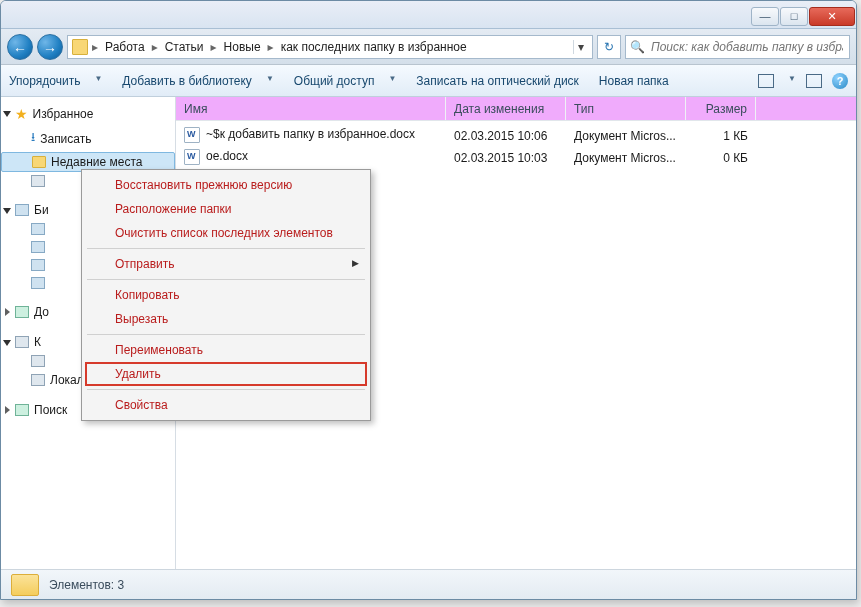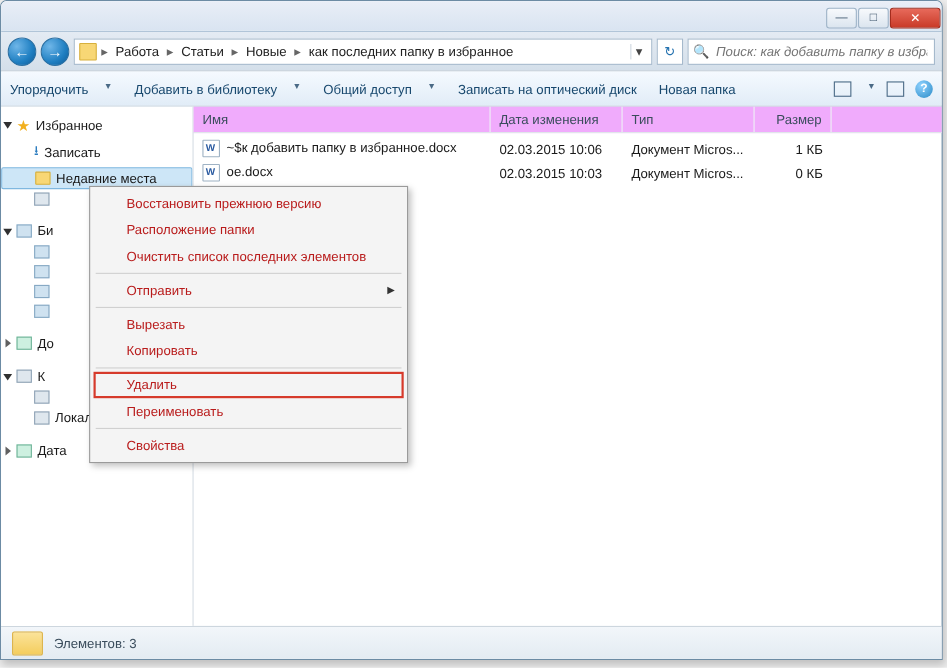--- a/index.html
+++ b/index.html
@@ -267,21 +267,21 @@
           </div>
         <div class="side-row sub">
           <span class="comp-icon"></span>
           <span>Локальный диск (D</span>
         </div>
       </div>
       <div class="side-group">
         <div class="side-head">
           <span class="expander"></span>
           <span class="net-icon"></span>
-          <span>Дата</span>
+          <span>Поиск</span>
         </div>
       </div>
     </div>
 
     <div class="filepane">
       <div class="cols">
         <div class="col c-name">Имя</div>
         <div class="col c-date">Дата изменения</div>
         <div class="col c-type">Тип</div>
         <div class="col c-size">Размер</div>
@@ -308,22 +308,22 @@
     <span>Элементов: 3</span>
   </div>
 
   <div class="ctx">
     <div class="ctx-item">Восстановить прежнюю версию</div>
     <div class="ctx-item">Расположение папки</div>
     <div class="ctx-item">Очистить список последних элементов</div>
     <div class="ctx-sep"></div>
     <div class="ctx-item has-sub">Отправить</div>
     <div class="ctx-sep"></div>
+    <div class="ctx-item">Копировать</div>
     <div class="ctx-item">Вырезать</div>
-    <div class="ctx-item">Копировать</div>
     <div class="ctx-sep"></div>
+    <div class="ctx-item">Переименовать</div>
     <div class="ctx-item ctx-highlight">Удалить</div>
-    <div class="ctx-item">Переименовать</div>
     <div class="ctx-sep"></div>
     <div class="ctx-item">Свойства</div>
   </div>
 
 </div>
 
 </body></html>

